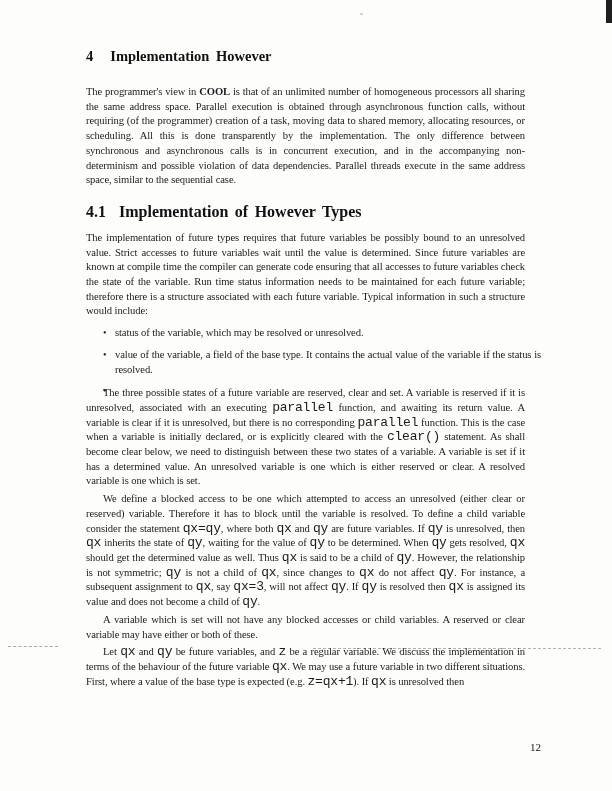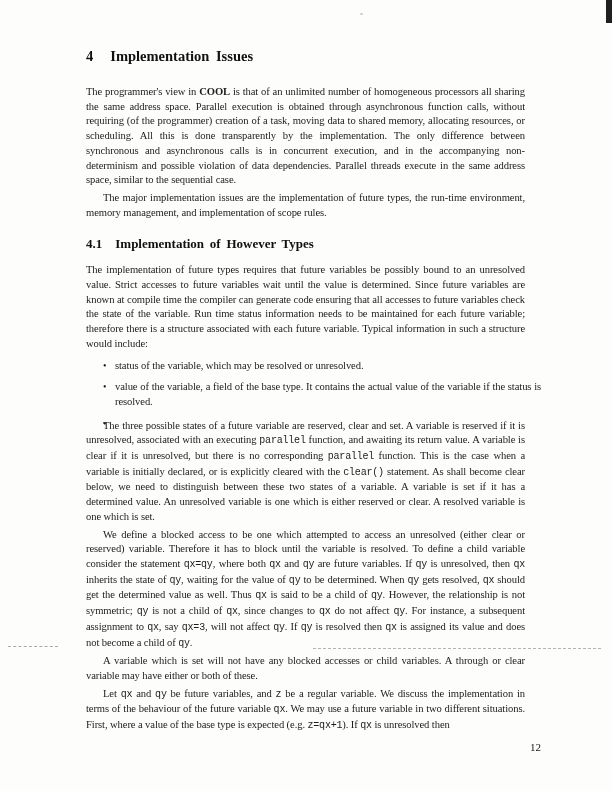--- a/index.html
+++ b/index.html
@@ -25,40 +25,40 @@
     font-size: 14.5px;
     font-weight: bold;
     color: #111;
     word-spacing: 3px;
     margin: 0 0 21px 0;
     line-height: 16px;
   }
   h2.sub-heading {
     display: flex;
     gap: 13px;
-    font-size: 13px;
+    font-size: 16px;
     font-weight: bold;
     color: #111;
     word-spacing: 2.5px;
     margin: 17px 0 12px 0;
     line-height: 14px;
   }
   .para {
     font-size: 10.6px;
     letter-spacing: -0.1px;
     line-height: 14.7px;
     text-align: justify;
     margin: 0 16px 3px 0;
   }
   .para.indent { text-indent: 17px; }
   .i { }
   .b { font-weight: bold; }
   .m {
     font-family: "Liberation Mono", monospace;
-    font-size: 10px;
+    font-size: 13px;
     letter-spacing: -0.2px;
   }
   ul.future-list {
     list-style: none;
     margin: 7px 0 9px 0;
     padding: 0 0 0 29px;
   }
   ul.future-list li {
     position: relative;
     font-size: 10.6px;
@@ -122,25 +122,24 @@
 
   <div class="corner-mark"></div>
   <div class="speck"></div>
   <div class="dash-left"></div>
   <div class="dash-right"></div>
 
   <div class="textblock">
 
     <h1 class="sec-heading">
       <span>4</span>
-      <span>Implementation Issues</span>
+      <span>Implementation However</span>
     </h1>
 
     <p class="para"><span>The programmer's view in </span><span class="b">COOL</span><span> is that of an unlimited number of homogeneous processors all sharing the same address space. Parallel execution is obtained through asynchronous function calls, without requiring (of the programmer) creation of a task, moving data to shared memory, allocating resources, or scheduling. All this is done transparently by the implementation. The only difference between synchronous and asynchronous calls is in concurrent execution, and in the accompanying non-determinism and possible violation of data dependencies. Parallel threads execute in the same address space, similar to the sequential case.</span></p>
-    <p class="para indent"><span>The major implementation issues are the implementation of future types, the run-time environment, memory management, and implementation of scope rules.</span></p>
 
     <h2 class="sub-heading">
       <span>4.1</span>
       <span>Implementation of However Types</span>
     </h2>
 
     <p class="para"><span>The implementation of future types requires that future variables be possibly bound to an unresolved value. Strict accesses to future variables wait until the value is determined. Since future variables are known at compile time the compiler can generate code ensuring that all accesses to future variables check the state of the variable. Run time status information needs to be maintained for each future variable; therefore there is a structure associated with each future variable. Typical information in such a structure would include:</span></p>
 
     <ul class="future-list">
       <li>
@@ -151,20 +150,20 @@
         <span class="bullet-dot">•</span>
         <span><span>value of the variable, a field of the base type. It contains the actual value of the variable if the status is resolved.</span></span>
       </li>
       <li>
         <span class="bullet-dot">•</span>
       </li>
     </ul>
 
     <p class="para indent"><span>The three possible states of a future variable are reserved, clear and set. A variable is </span><span class="i">reserved</span><span> if it is unresolved, associated with an executing </span><span class="m">parallel</span><span> function, and awaiting its return value. A variable is </span><span class="i">clear</span><span> if it is unresolved, but there is no corresponding </span><span class="m">parallel</span><span> function. This is the case when a variable is initially declared, or is explicitly cleared with the </span><span class="m">clear()</span><span> statement. As shall become clear below, we need to distinguish between these two states of a variable. A variable is </span><span class="i">set</span><span> if it has a determined value. An </span><span class="i">unresolved</span><span> variable is one which is either reserved or clear. A </span><span class="i">resolved</span><span> variable is one which is set.</span></p>
     <p class="para indent"><span>We define a </span><span class="i">blocked access</span><span> to be one which attempted to access an unresolved (either clear or reserved) variable. Therefore it has to block until the variable is resolved. To define a </span><span class="i">child variable</span><span> consider the statement </span><span class="m">qx=qy</span><span>, where both </span><span class="m">qx</span><span> and </span><span class="m">qy</span><span> are future variables. If </span><span class="m">qy</span><span> is unresolved, then </span><span class="m">qx</span><span> inherits the state of </span><span class="m">qy</span><span>, waiting for the value of </span><span class="m">qy</span><span> to be determined. When </span><span class="m">qy</span><span> gets resolved, </span><span class="m">qx</span><span> should get the determined value as well. Thus </span><span class="m">qx</span><span> is said to be a child of </span><span class="m">qy</span><span>. However, the relationship is not symmetric; </span><span class="m">qy</span><span> is not a child of </span><span class="m">qx</span><span>, since changes to </span><span class="m">qx</span><span> do not affect </span><span class="m">qy</span><span>. For instance, a subsequent assignment to </span><span class="m">qx</span><span>, say </span><span class="m">qx=3</span><span>, will not affect </span><span class="m">qy</span><span>. If </span><span class="m">qy</span><span> is resolved then </span><span class="m">qx</span><span> is assigned its value and does not become a child of </span><span class="m">qy</span><span>.</span></p>
-    <p class="para indent"><span>A variable which is set will not have any blocked accesses or child variables. A through or clear variable may have either or both of these.</span></p>
+    <p class="para indent"><span>A variable which is set will not have any blocked accesses or child variables. A reserved or clear variable may have either or both of these.</span></p>
     <p class="para indent"><span>Let </span><span class="m">qx</span><span> and </span><span class="m">qy</span><span> be future variables, and </span><span class="m">z</span><span> be a regular variable. We discuss the implementation in terms of the behaviour of the future variable </span><span class="m">qx</span><span>. We may use a future variable in two different situations. First, where a value of the base type is expected (e.g. </span><span class="m">z=qx+1</span><span>). If </span><span class="m">qx</span><span> is unresolved then</span></p>
 
   </div>
 
   <div class="page-number">12</div>
 
 </div>
 
 </body></html>

